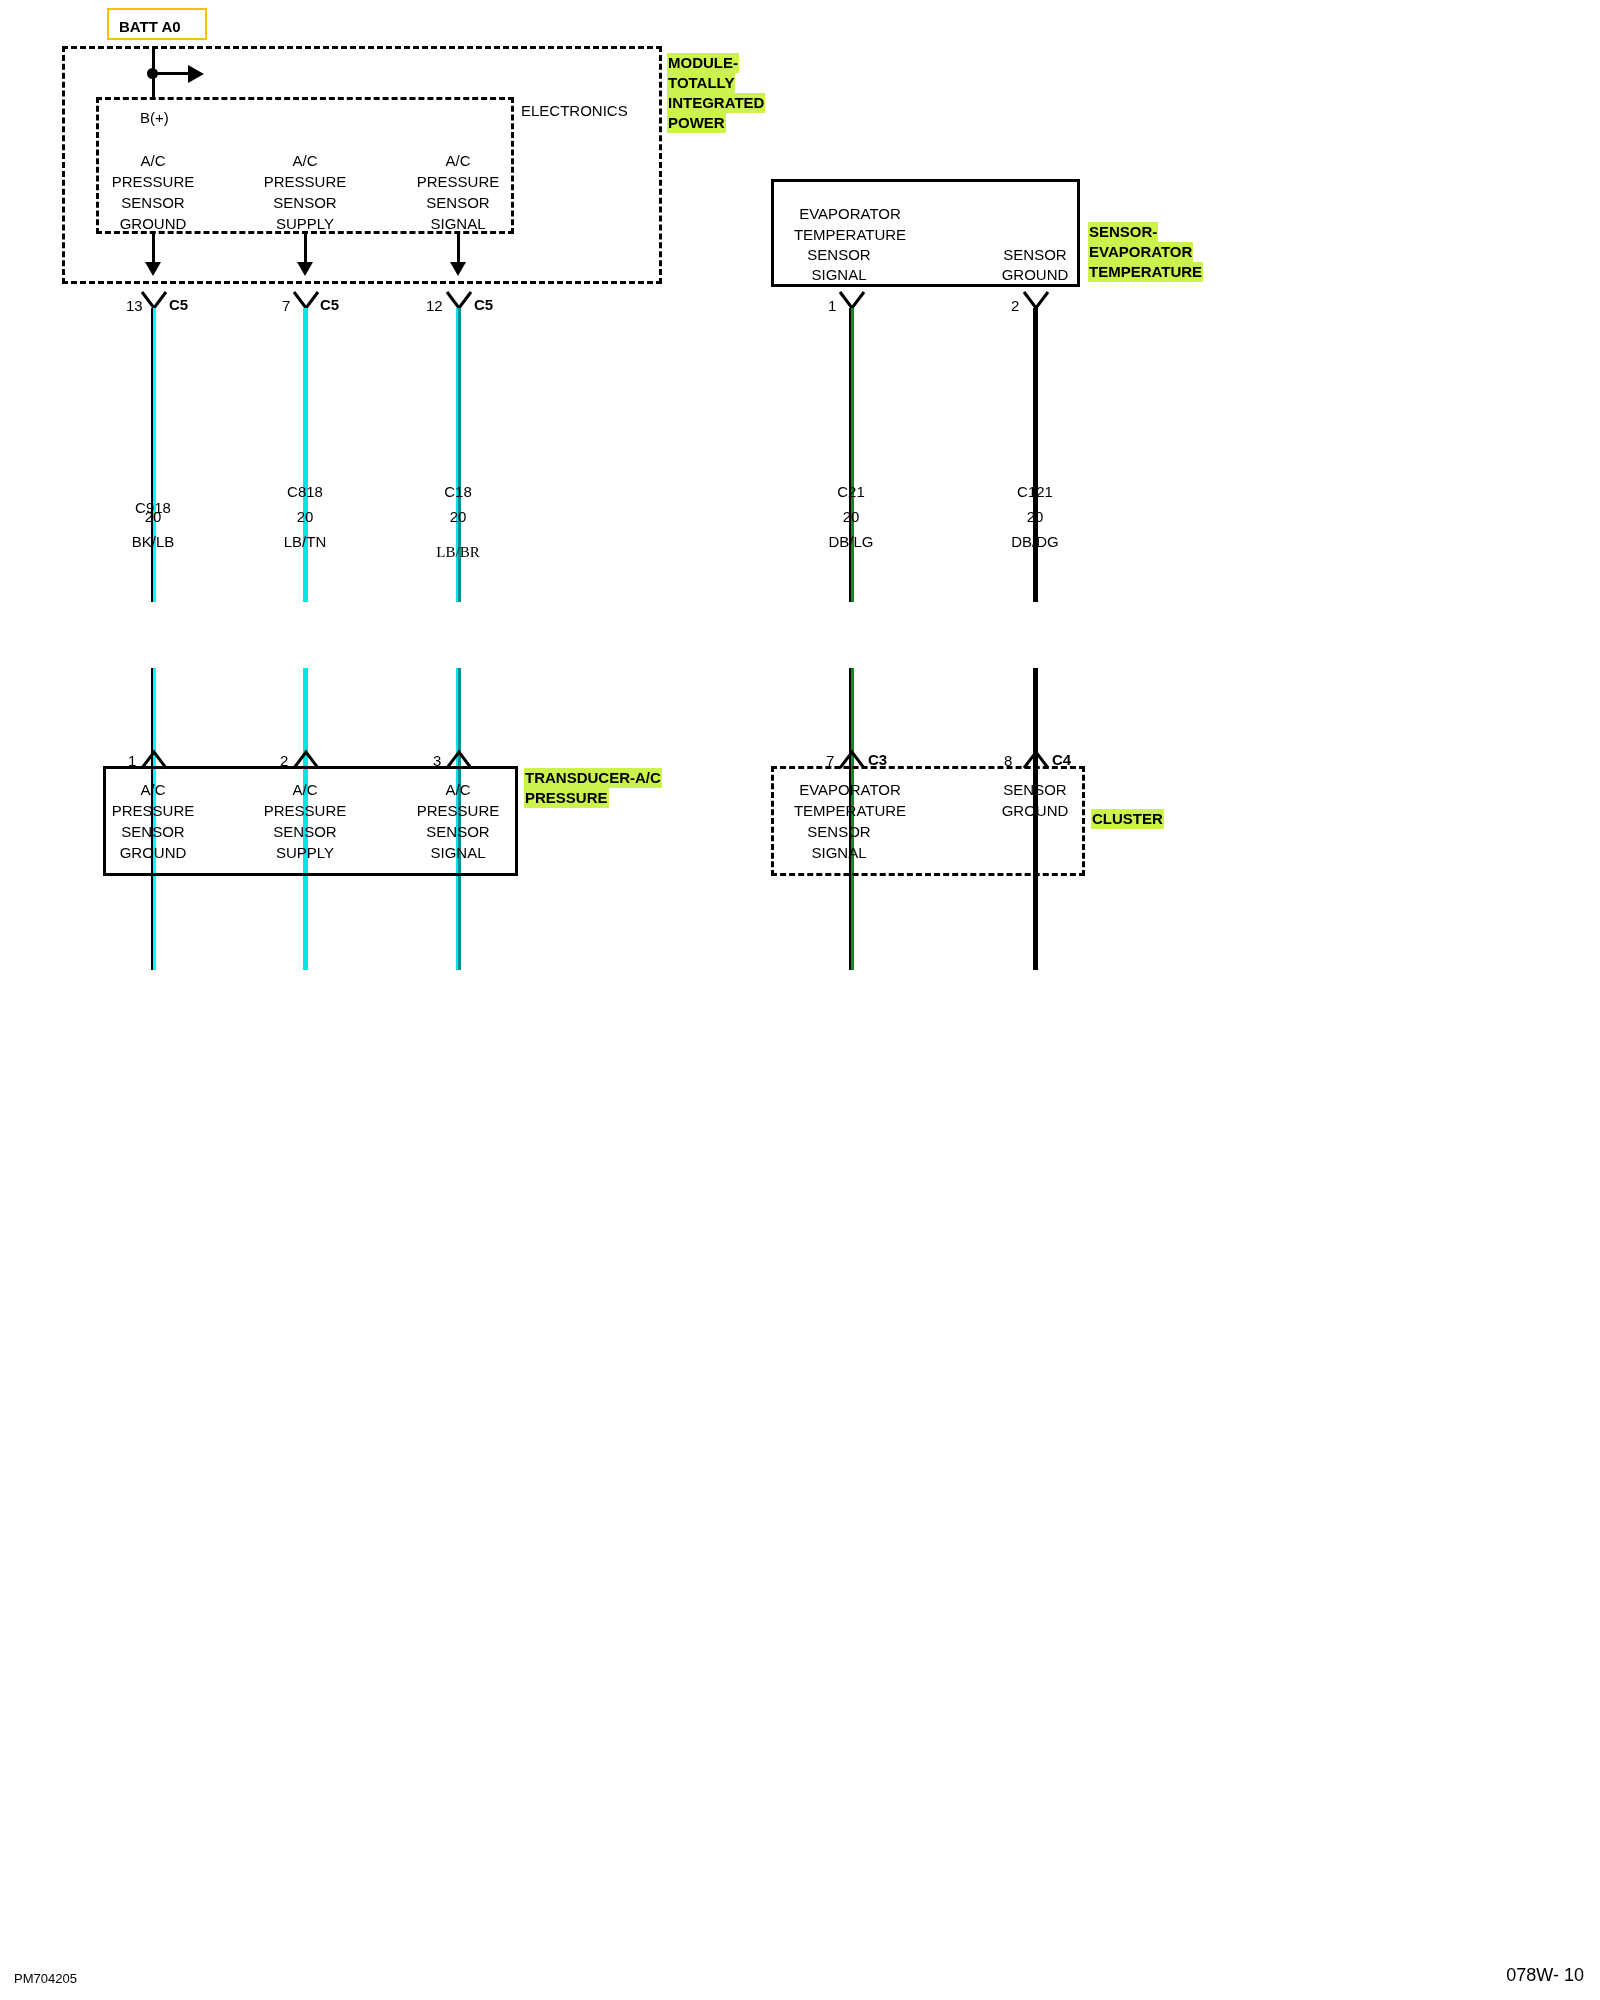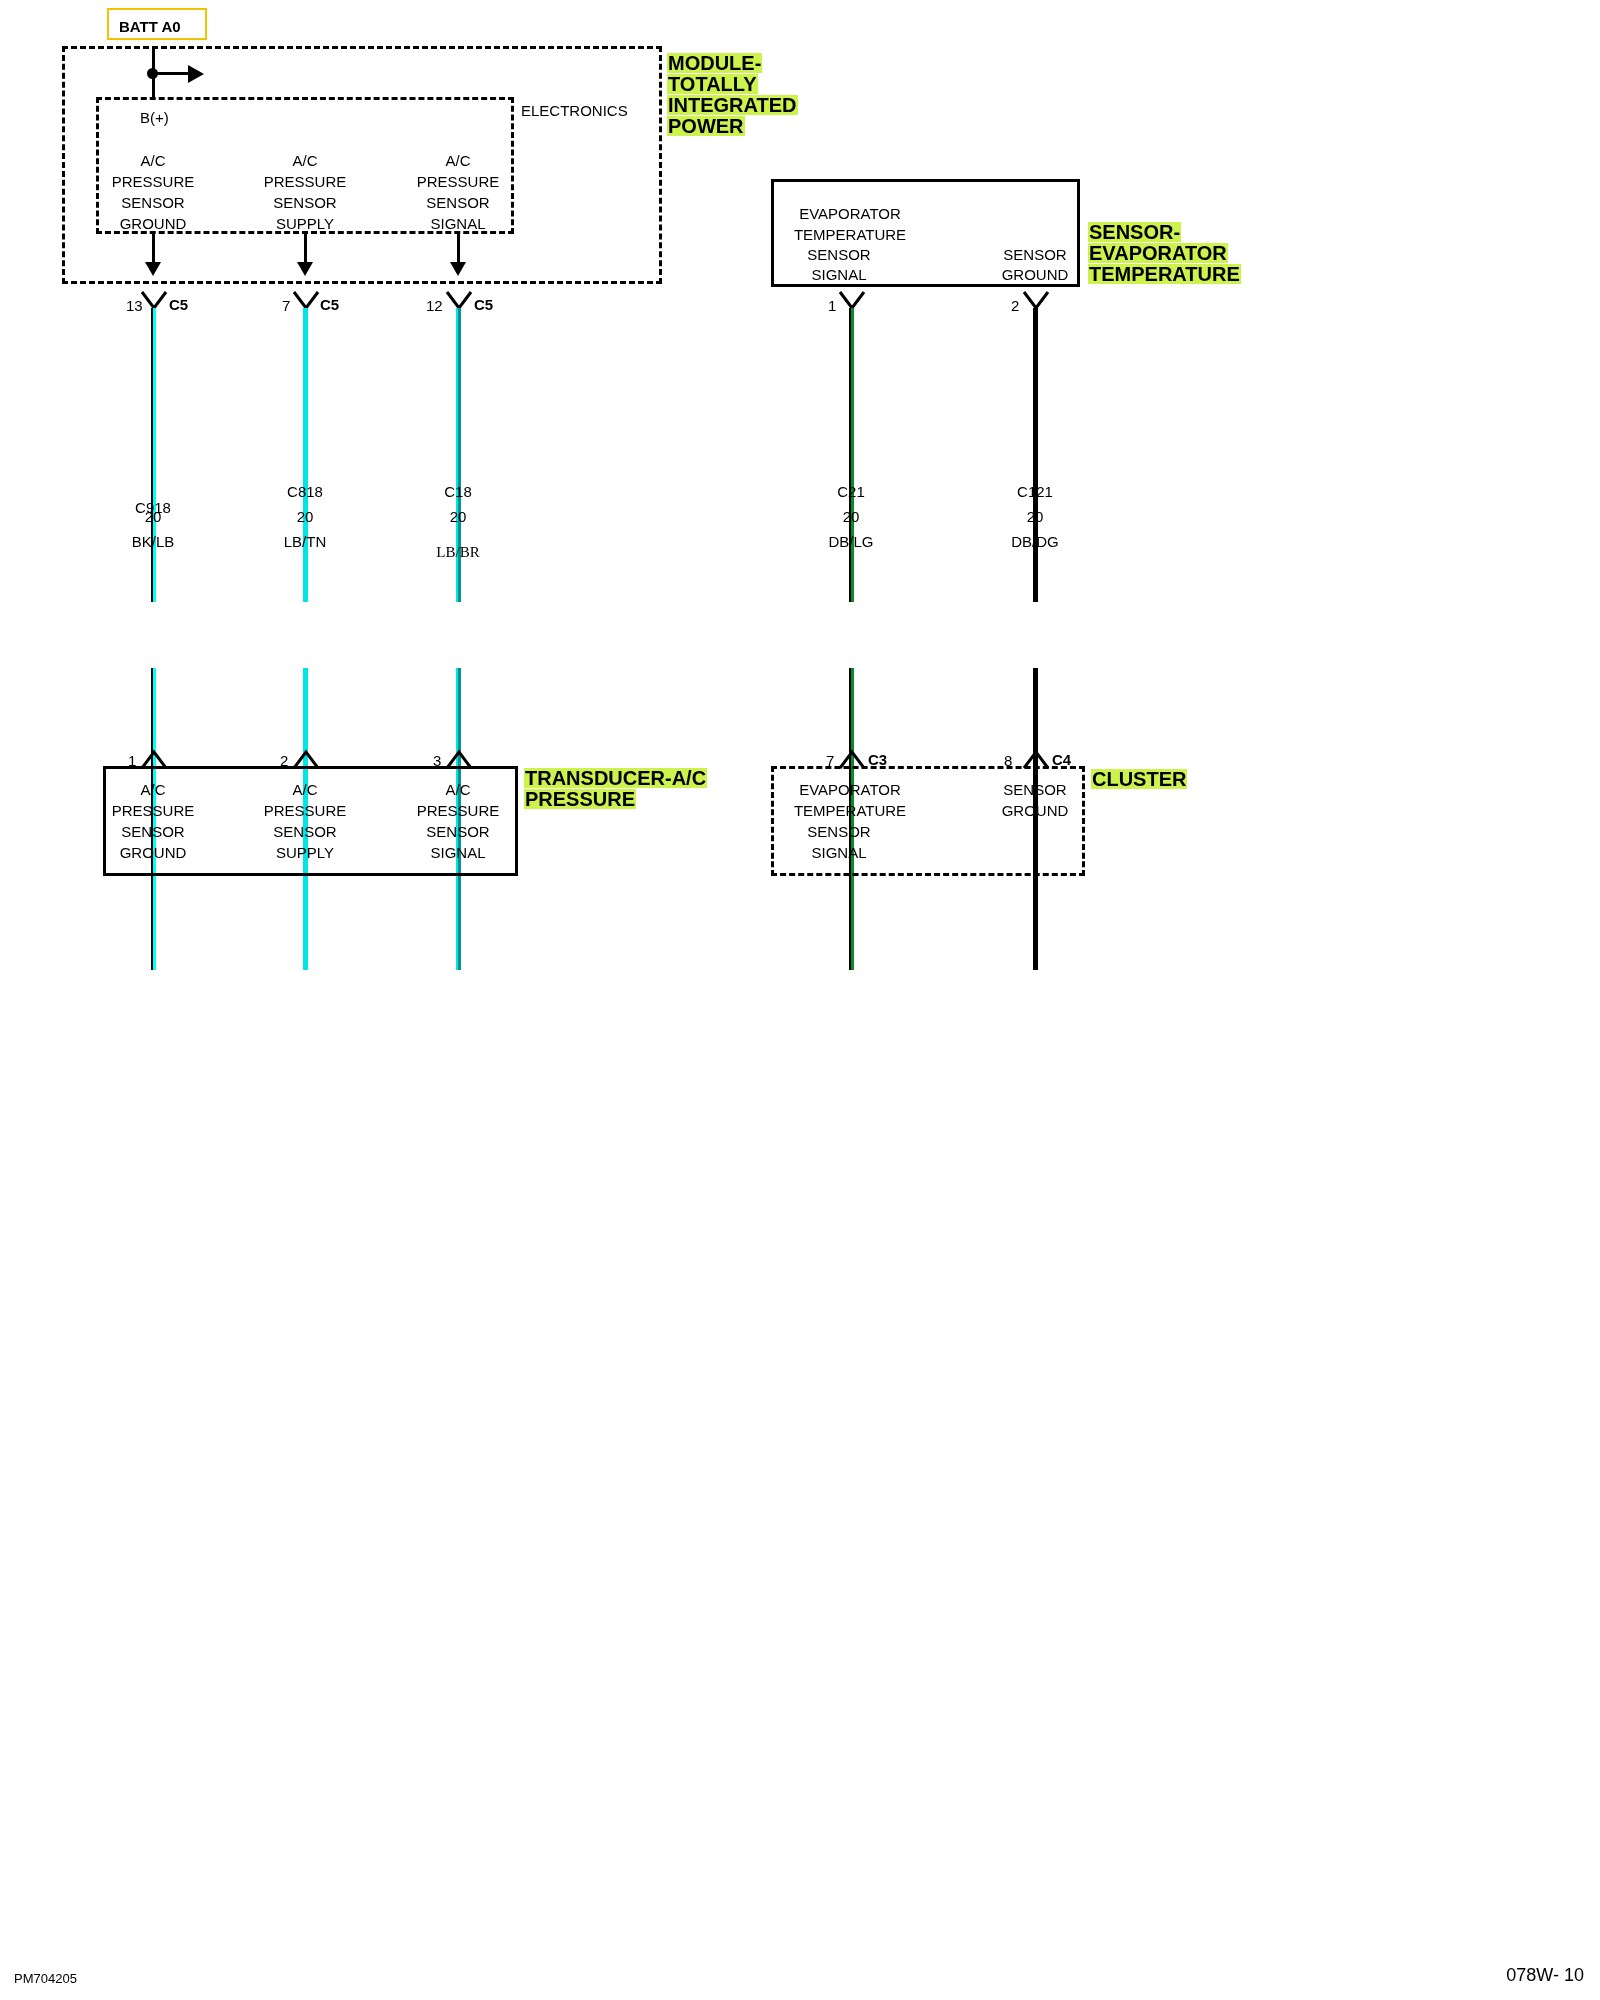--- a/index.html
+++ b/index.html
@@ -24,21 +24,21 @@
     font-size: 15px;
     line-height: 21px;
     white-space: nowrap;
     color: #000;
   }
   .t-center { transform: translateX(-50%); text-align: center; }
   .bold { font-weight: bold; }
   .hl {
     background: #ccf24d;
     font-weight: bold;
-    font-size: 20px;
+    font-size: 15px;
     line-height: 20px;
     padding: 0 1px;
   }
 
   
   .box-solid {
     position: absolute;
     border: 3px solid #000;
     background: transparent;
   }
@@ -321,17 +321,17 @@
   <div class="t t-center" style="left:0; top:21px;">TEMPERATURE</div>
   <div class="t t-center" style="left:-11px; top:42px;">SENSOR</div>
   <div class="t t-center" style="left:-11px; top:63px;">SIGNAL</div>
 </div>
 <div class="abs" style="left:1035px; top:779px;">
   <div class="t t-center" style="left:0; top:0;">SENSOR</div>
   <div class="t t-center" style="left:0; top:21px;">GROUND</div>
 </div>
 
 <div class="abs" style="left:1091px; top:769px;">
-  <div class="hl" style="display:inline-block;">CLUSTER</div>
+  <div class="hl" style="display:inline-block;margin-top:40px;">CLUSTER</div>
 </div>
 
 <div id="footer-left">PM704205</div>
 <div id="footer-right">078W- 10</div>
 
 </body></html>

